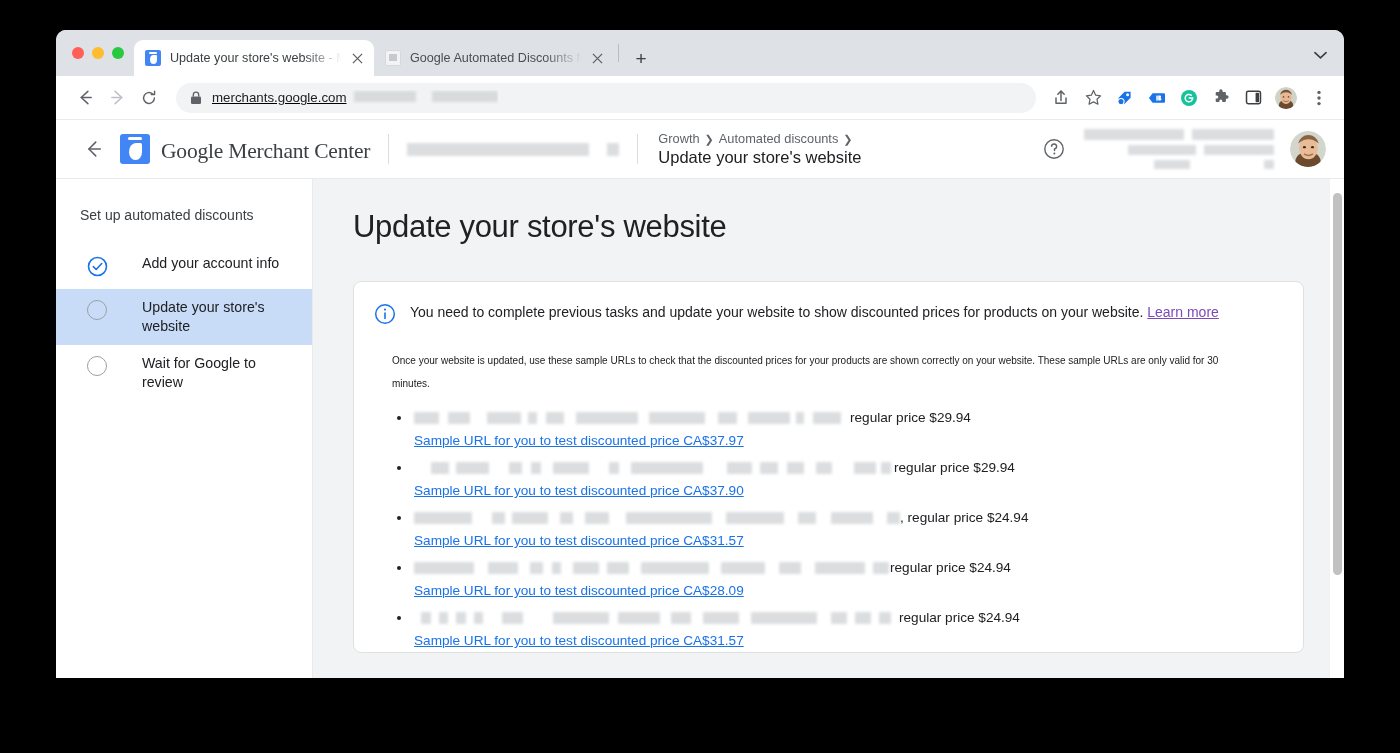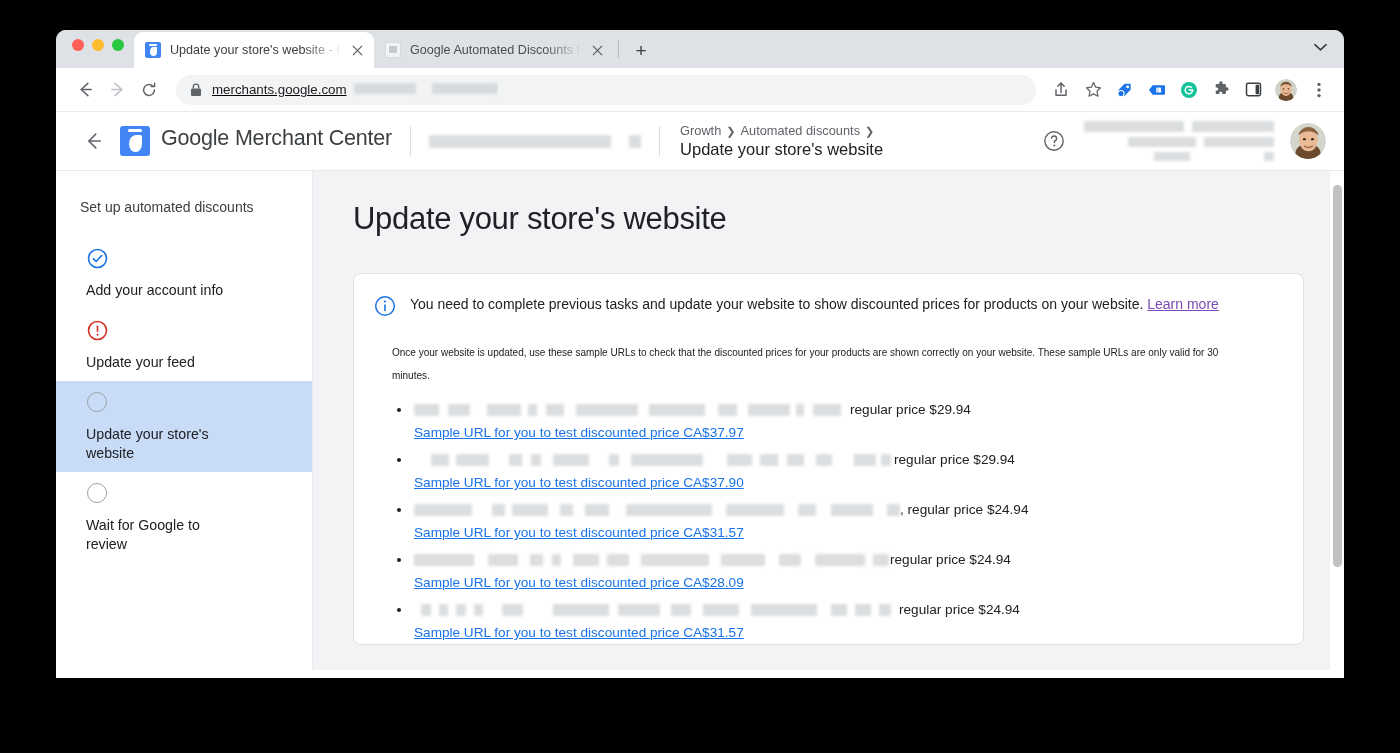--- a/index.html
+++ b/index.html
@@ -20,21 +20,21 @@
     width: 1288px;
     height: 648px;
     background: #ffffff;
     border-radius: 10px 10px 0 0;
     overflow: hidden;
   }
 
   
   .tab-strip {
     position: relative;
-    height: 38px;
+    height: 46px;
     background: #dee1e6;
     display: flex;
     align-items: flex-end;
     padding-left: 12px;
   }
   .traffic-lights {
     display: flex;
     align-items: center;
     gap: 8px;
     height: 46px;
@@ -231,22 +231,23 @@
   }
   .back-arrow {
     width: 34px; height: 34px;
     display: flex; align-items: center; justify-content: center;
     color: #5f6368;
     flex: 0 0 34px;
     margin-right: 10px;
   }
   .brand {
     display: flex;
-    align-items: flex-start;
+    align-items: flex-end;
     flex: 0 0 auto;
+    font-family: Liberation Serif, serif;
   }
   .brand-logo {
     width: 30px; height: 30px;
     background: #4285f4;
     border-radius: 3px;
     position: relative;
     margin-right: 11px;
   }
   .brand-logo::before {
     content: "";
@@ -345,23 +346,22 @@
   .sidebar-title {
     font-size: 14px;
     color: #3c4043;
     padding: 0 20px 0 24px;
     margin-bottom: 22px;
   }
   .nav-item {
     display: flex;
     align-items: flex-start;
     padding: 9px 14px 9px 30px;
-    gap: 12px;
+    gap: 34px;
     min-height: 44px;
-    flex-direction: column;
   }
   .nav-item.active { background: #c8dcf8; }
   .nav-icon {
     flex: 0 0 22px;
     width: 22px; height: 22px;
     display: flex; align-items: center; justify-content: center;
     margin-top: 1px;
   }
   .circle-empty {
     width: 20px; height: 20px;
@@ -706,30 +706,20 @@
         <div class="nav-item">
           <span class="nav-icon">
             <svg width="21" height="21" viewBox="0 0 22 22">
                 <circle cx="11" cy="11" r="9.4" stroke="#1a73e8" stroke-width="1.7" fill="none"></circle>
                 <path d="M6.6 11.2 L9.6 14.1 L15.4 7.9" stroke="#1a73e8" stroke-width="1.7" fill="none" stroke-linecap="round" stroke-linejoin="round"></path>
               </svg>
           </span>
           <span class="nav-label">Add your account info</span>
         </div>
 
-        <div class="nav-item">
-          <span class="nav-icon">
-            <svg width="21" height="21" viewBox="0 0 22 22">
-                <circle cx="11" cy="11" r="9.4" stroke="#d93025" stroke-width="1.7" fill="none"></circle>
-                <rect x="10.15" y="5.7" width="1.7" height="7" rx="0.85" fill="#d93025"></rect>
-                <circle cx="11" cy="15.4" r="1.05" fill="#d93025"></circle>
-              </svg>
-          </span>
-          <span class="nav-label">Update your feed</span>
-        </div>
 
         <div class="nav-item active">
           <span class="nav-icon">
             <span class="circle-empty"></span>
           </span>
           <span class="nav-label">Update your store's website</span>
         </div>
 
         <div class="nav-item">
           <span class="nav-icon">

